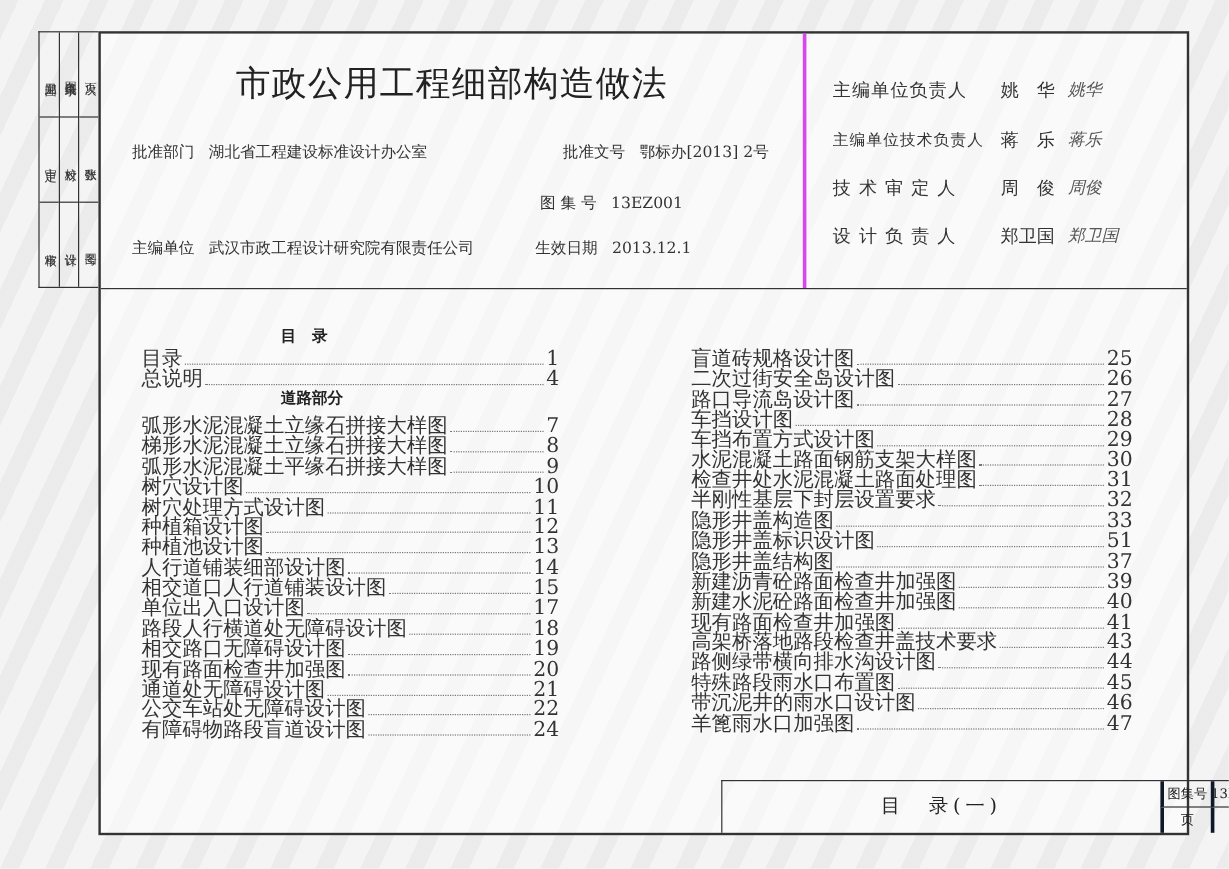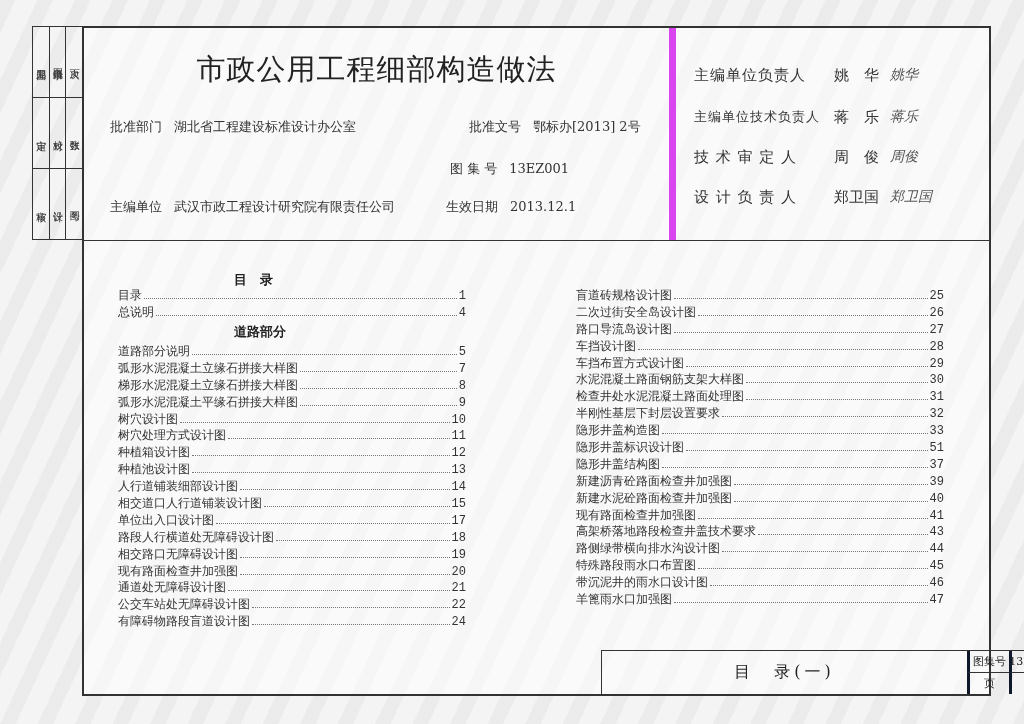--- a/index.html
+++ b/index.html
@@ -18,34 +18,34 @@
     border: 2px solid #333; background: rgba(255,255,255,0.55); box-sizing: border-box; }
   .side-strip { position: absolute; left: 32px; top: 26px; width: 50px; height: 214px;
     border: 1px solid #333; border-right: none; box-sizing: border-box; display: flex; }
   .side-col { flex: 1; border-right: 1px solid #333; display: flex; flex-direction: column; }
   .side-col:last-child { border-right: none; }
   .side-cell { flex: 1; border-bottom: 1px solid #333; display: flex; align-items: center; justify-content: center;
     writing-mode: vertical-rl; font-size: 10px; letter-spacing: 1px; color: #333; }
   .side-cell:last-child { border-bottom: none; }
 
   .header { position: absolute; left: 0; top: 0; width: 905px; height: 212px; border-bottom: 1px solid #333; }
-  .header-left { position: absolute; left: 0; top: 0; width: 585px; height: 212px; border-right: 7px solid #d946ef; }
+  .header-left { position: absolute; left: 0; top: 0; width: 585px; height: 212px; border-right: 3px solid #d946ef; }
   .title { position: absolute; left: 0; width: 585px; top: 22px; text-align: center;
     font-family: "DejaVu Sans", "Liberation Sans", sans-serif; font-size: 29px; letter-spacing: 1px; color: #222; }
   .meta { position: absolute; font-size: 13px; white-space: nowrap; color: #333; }
   .meta .lbl { margin-right: 12px; }
   .header-right { position: absolute; left: 586px; top: 0; width: 319px; height: 212px; }
   .sig-row { position: absolute; left: 24px; font-size: 15px; color: #333; white-space: nowrap; display: flex; }
   .sig-role { width: 140px; letter-spacing: 1px; }
   .sig-name { width: 56px; }
   .sig-mark { font-style: italic; font-size: 14px; color: #555; }
 
   .toc-heading { position: absolute; font-family: "DejaVu Sans", "Liberation Sans", sans-serif;
     font-size: 13px; font-weight: bold; text-align: left; }
-  .toc-col { position: absolute; font-size: 12px; color: #333; font-family: Liberation Mono, monospace; }
+  .toc-col { position: absolute; font-size: 17px; color: #333; }
   .toc-row { display: flex; align-items: baseline; height: 16.9px; }
   .toc-row .t { white-space: nowrap; }
   .toc-row .dots { flex: 1; border-bottom: 1px dotted #777; margin: 0 2px 3px 2px; }
   .toc-row .p { white-space: nowrap; }
 
   .titleblock { position: absolute; left: 517px; top: 622px; width: 456px; height: 44px;
     border-top: 1px solid #333; border-left: 1px solid #333; box-sizing: border-box; display: flex; }
   .tb-name { flex: 1; display: flex; align-items: center; justify-content: center; font-size: 16px; letter-spacing: 4px; }
   .tb-grid { width: 90px; display: grid; grid-template-columns: 42px 48px; grid-template-rows: 1fr 1fr; }
   .tb-grid div { border-left: 3px solid #0f172a; border-bottom: 1px solid #333; font-size: 11px;
@@ -134,25 +134,20 @@
         <span class="t">总说明</span>
         <span class="dots"></span>
         <span class="p">4</span>
       </div>
   </div>
 
   <div class="toc-heading" style="left:150px; top:295px; width:150px;">道路部分</div>
 
   <div class="toc-col" id="left-list" style="left:34px; top:315px; width:348px;">
       <div class="toc-row">
-        <span class="t">道路部分说明</span>
-        <span class="dots"></span>
-        <span class="p">5</span>
-      </div>
-      <div class="toc-row">
         <span class="t">弧形水泥混凝土立缘石拼接大样图</span>
         <span class="dots"></span>
         <span class="p">7</span>
       </div>
       <div class="toc-row">
         <span class="t">梯形水泥混凝土立缘石拼接大样图</span>
         <span class="dots"></span>
         <span class="p">8</span>
       </div>
       <div class="toc-row">

